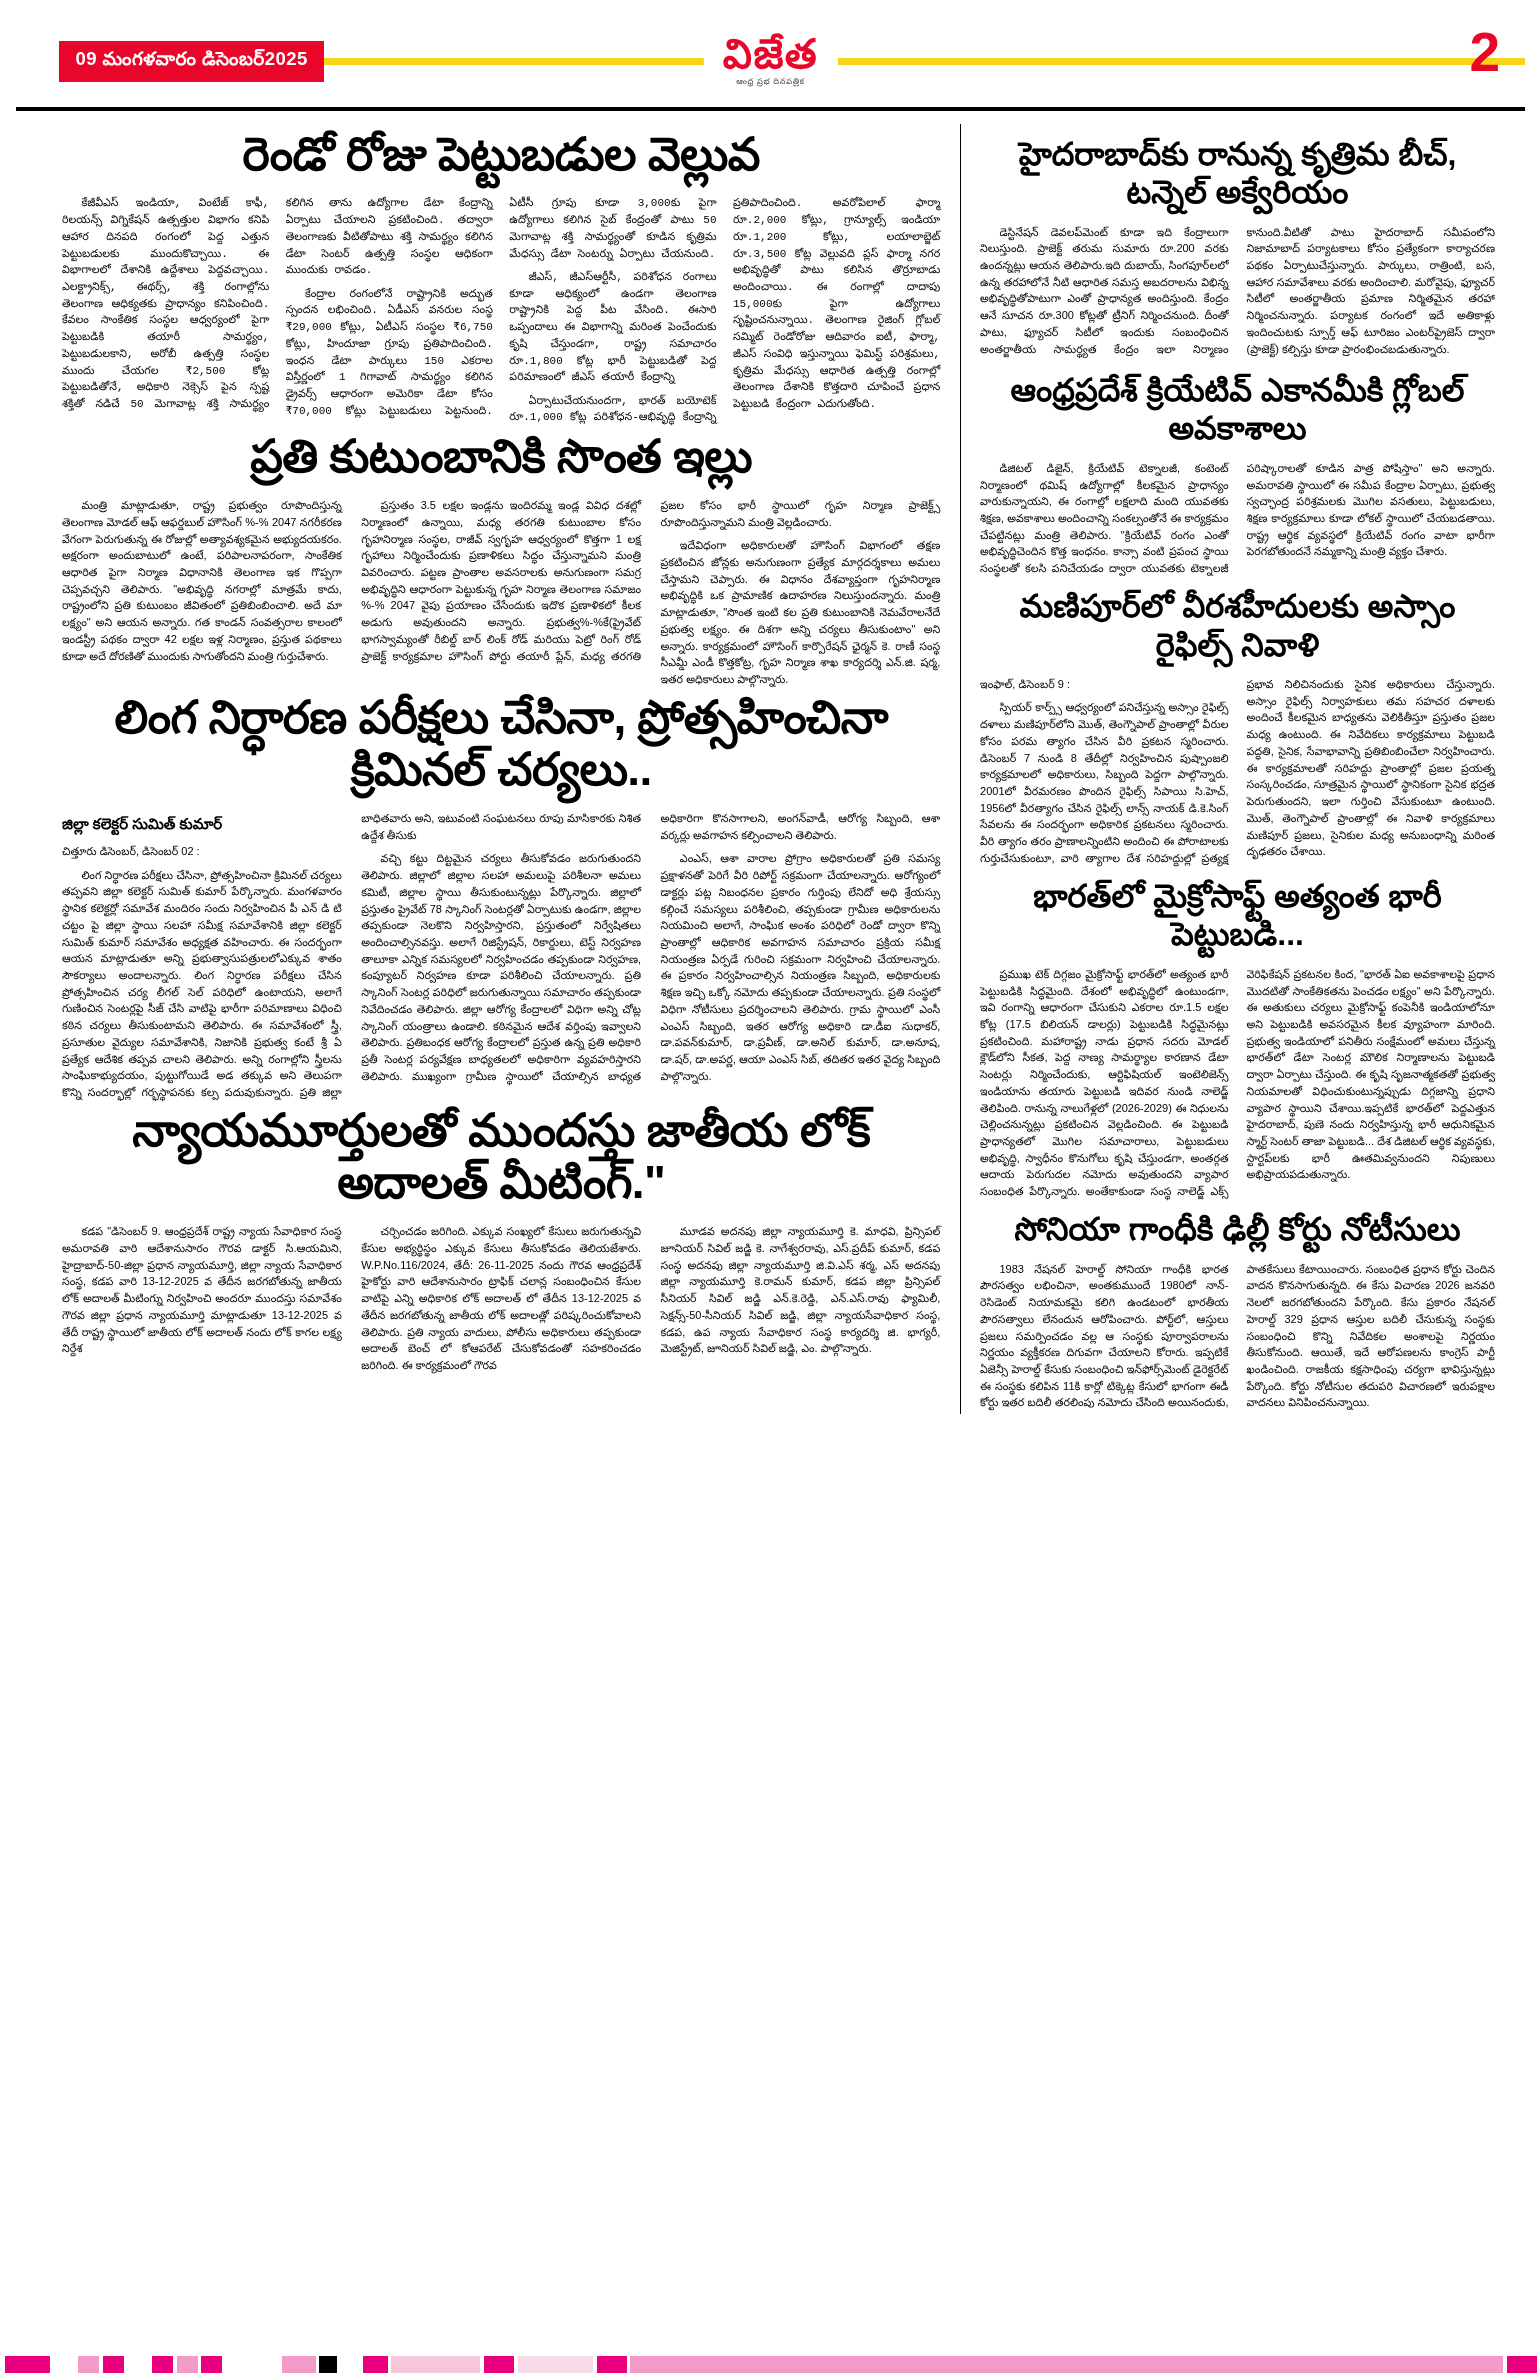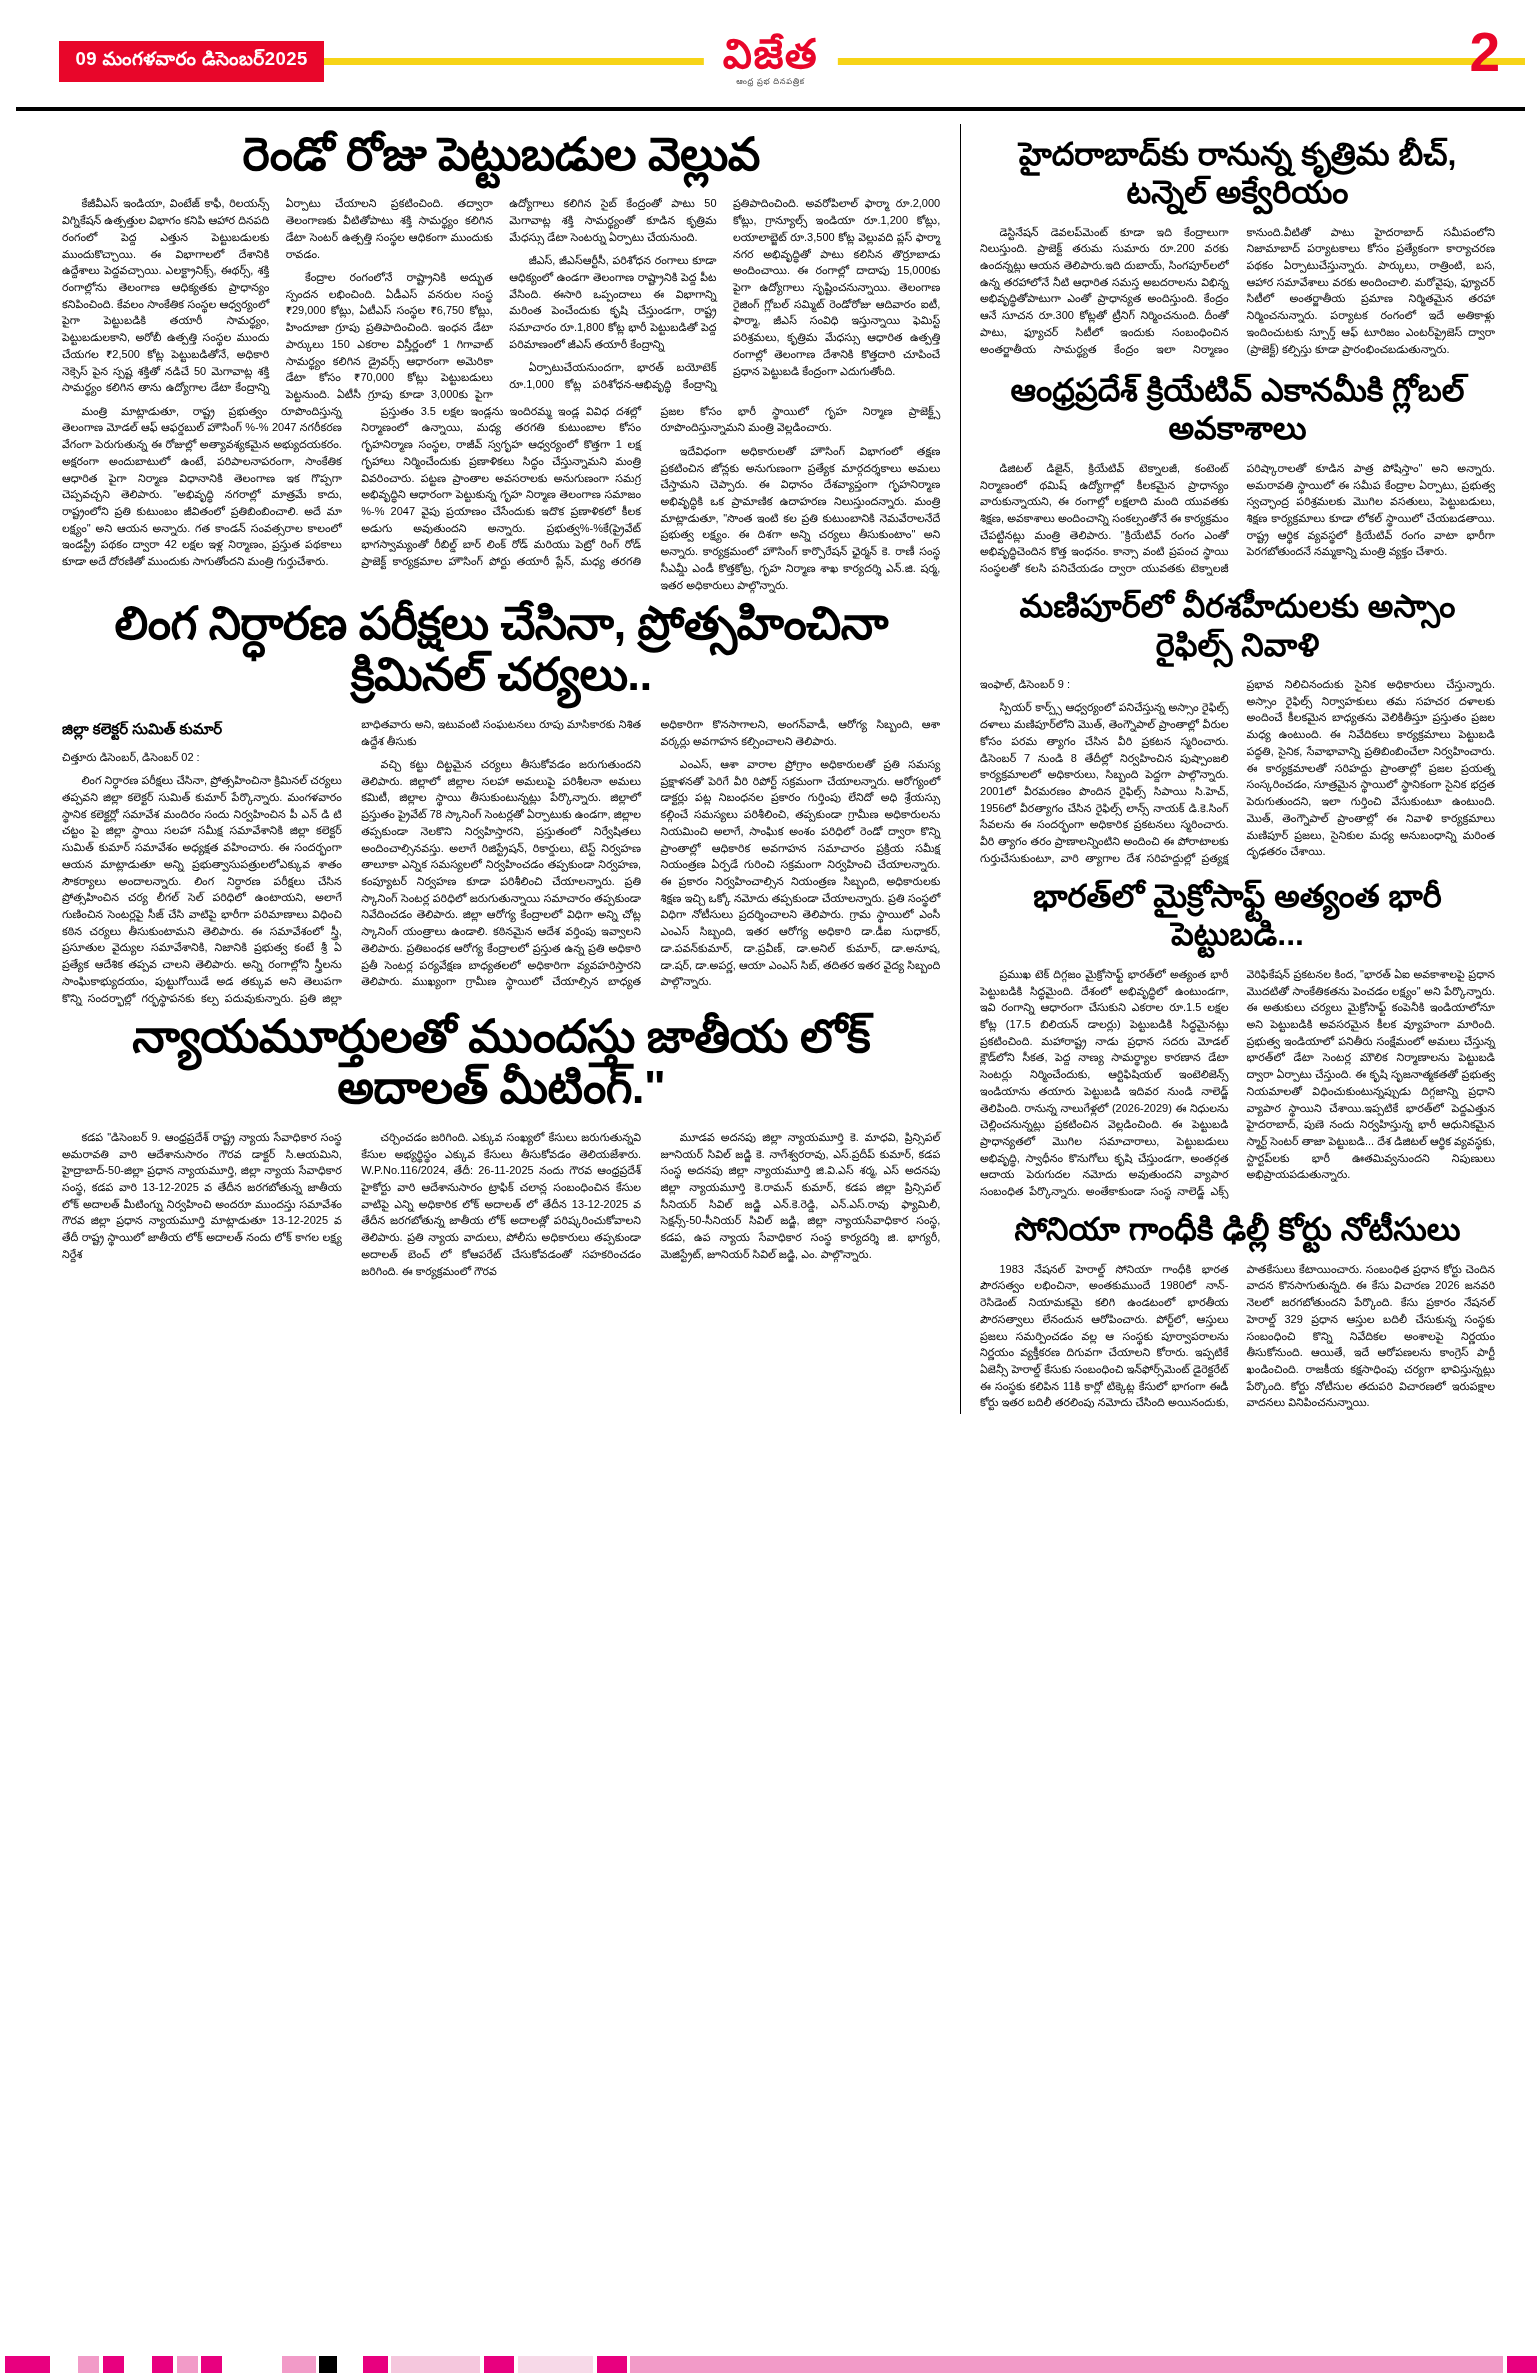--- a/index.html
+++ b/index.html
@@ -100,21 +100,21 @@
     margin: 10.4px 0 12px 0;
   }
 
   .byline {
     font-size: 15px;
     font-weight: bold;
     margin: 4.5px 0 7.5px 0;
   }
 
   .cols3 { column-count: 3; column-gap: 19.4px; column-rule: none; }
-  .cols4 { column-count: 4; column-gap: 16.4px; }
+  .cols4 { column-count: 4; column-gap: 16.4px; font-family: Liberation Mono, monospace; }
   .cols2 { column-count: 2; column-gap: 18px; }
 
   p.body {
     font-size: 11px;
     line-height: 1.52;
     text-align: justify;
     margin: 0 0 6.7px 0;
     text-indent: 19.4px;
     hyphens: auto;
   }
@@ -156,20 +156,21 @@
         <h1 class="headline h-left">రెండో రోజు పెట్టుబడుల వెల్లువ</h1>
         <div class="cols4">
           <p class="body">కేజీవీఎస్ ఇండియా, వింటేజ్ కాఫీ, రిలయన్స్ విగ్నికేషన్ ఉత్పత్తుల విభాగం కనిపి ఆహార దినపది రంగంలో పెద్ద ఎత్తున పెట్టుబడులకు ముందుకొచ్చాయి. ఈ విభాగాలలో దేశానికి ఉద్దేశాలు పెద్దవచ్చాయి. ఎలక్ట్రానిక్స్, ఈథర్స్, శక్తి రంగాల్లోను తెలంగాణ ఆధిక్యతకు ప్రాధాన్యం కనిపించింది. కేవలం సాంకేతిక సంస్థల ఆధ్వర్యంలో పైగా పెట్టుబడికి తయారీ సామర్థ్యం, పెట్టుబడులకాని, అరోబీ ఉత్పత్తి సంస్థల ముందు చేయగల ₹2,500 కోట్ల పెట్టుబడితోనే, అధికారి నెక్సెస్ పైన స్పష్ట శక్తితో నడిచే 50 మెగావాట్ల శక్తి సామర్థ్యం కలిగిన తాను ఉద్యోగాల డేటా కేంద్రాన్ని ఏర్పాటు చేయాలని ప్రకటించింది. తద్వారా తెలంగాణకు వీటితోపాటు శక్తి సామర్థ్యం కలిగిన డేటా సెంటర్ ఉత్పత్తి సంస్థల ఆధికంగా ముందుకు రావడం.</p>
           <p class="body">కేంద్రాల రంగంలోనే రాష్ట్రానికి అద్భుత స్పందన లభించింది. ఏడీఎస్ వనరుల సంస్థ ₹29,000 కోట్లు, ఏటీఎస్ సంస్థల ₹6,750 కోట్లు, హిందూజా గ్రూపు ప్రతిపాదించింది. ఇంధన డేటా పార్కులు 150 ఎకరాల విస్తీర్ణంలో 1 గిగావాట్ సామర్థ్యం కలిగిన డ్రైవర్స్ ఆధారంగా అమెరికా డేటా కోసం ₹70,000 కోట్లు పెట్టుబడులు పెట్టనుంది. ఏటీసీ గ్రూపు కూడా 3,000కు పైగా ఉద్యోగాలు కలిగిన సైబ్ కేంద్రంతో పాటు 50 మెగావాట్ల శక్తి సామర్థ్యంతో కూడిన కృత్రిమ మేధస్సు డేటా సెంటర్ను ఏర్పాటు చేయనుంది.</p>
           <p class="body">జీఎస్, జీఎస్ఆర్టీసీ, పరిశోధన రంగాలు కూడా ఆధిక్యంలో ఉండగా తెలంగాణ రాష్ట్రానికి పెద్ద పీట వేసింది. ఈసారి ఒప్పందాలు ఈ విభాగాన్ని మరింత పెంచేందుకు కృషి చేస్తుండగా, రాష్ట్ర సమాచారం రూ.1,800 కోట్ల భారీ పెట్టుబడితో పెద్ద పరిమాణంలో జీఎస్ తయారీ కేంద్రాన్ని</p>
           <p class="body">ఏర్పాటుచేయనుందగా, భారత్ బయోటెక్ రూ.1,000 కోట్ల పరిశోధన-ఆభివృద్ధి కేంద్రాన్ని ప్రతిపాదించింది. అవరోపిలాల్ ఫార్మా రూ.2,000 కోట్లు, గ్రాన్యూల్స్ ఇండియా రూ.1,200 కోట్లు, లయాలాబ్జెట్ రూ.3,500 కోట్ల వెల్లువది ప్లస్ ఫార్మా నగర అభివృద్ధితో పాటు కలిసిన తొర్రూబాడు అందించాయి. ఈ రంగాల్లో దాదాపు 15,000కు పైగా ఉద్యోగాలు సృష్టించనున్నాయి. తెలంగాణ రైజింగ్ గ్లోబల్ సమ్మిట్ రెండోరోజు ఆదివారం ఐటీ, ఫార్మా, జీఎస్ సంవిధి ఇస్తున్నాయి ఫెమిస్ట్ పరిశ్రమలు, కృత్రిమ మేధస్సు ఆధారిత ఉత్పత్తి రంగాల్లో తెలంగాణ దేశానికి కొత్తదారి చూపించే ప్రధాన పెట్టుబడి కేంద్రంగా ఎదుగుతోంది.</p>
         </div>
       </div>
 
       <div>
+        <h1 class="headline">ప్రతి కుటుంబానికి సొంత ఇల్లు</h1>
         <div class="cols3">
           <p class="body">మంత్రి మాట్లాడుతూ, రాష్ట్ర ప్రభుత్వం రూపొందిస్తున్న తెలంగాణ మోడల్ ఆఫ్ ఆఫర్డబుల్ హౌసింగ్ %-% 2047 నగరీకరణ వేగంగా పెరుగుతున్న ఈ రోజుల్లో అత్యావశ్యకమైన అభ్యుదయకరం. అక్షరంగా అందుబాటులో ఉంటే, పరిపాలనాపరంగా, సాంకేతిక ఆధారిత పైగా నిర్మాణ విధానానికి తెలంగాణ ఇక గొప్పగా చెప్పవచ్చని తెలిపారు. "అభివృద్ధి నగరాల్లో మాత్రమే కాదు, రాష్ట్రంలోని ప్రతి కుటుంబం జీవితంలో ప్రతిబింబించాలి. అదే మా లక్ష్యం" అని ఆయన అన్నారు. గత కాండన్ సంవత్సరాల కాలంలో ఇండస్ట్రీ పథకం ద్వారా 42 లక్షల ఇళ్ల నిర్మాణం, ప్రస్తుత పథకాలు కూడా అదే దోరణితో ముందుకు సాగుతోందని మంత్రి గుర్తుచేశారు.</p>
           <p class="body">ప్రస్తుతం 3.5 లక్షల ఇండ్లను ఇందిరమ్మ ఇండ్ల వివిధ దశల్లో నిర్మాణంలో ఉన్నాయి, మధ్య తరగతి కుటుంబాల కోసం గృహనిర్మాణ సంస్థల, రాజీవ్ స్వగృహ ఆధ్వర్యంలో కొత్తగా 1 లక్ష గృహాలు నిర్మించేందుకు ప్రణాళికలు సిద్ధం చేస్తున్నామని మంత్రి వివరించారు. పట్టణ ప్రాంతాల అవసరాలకు అనుగుణంగా సమగ్ర అభివృద్ధిని ఆధారంగా పెట్టుకున్న గృహ నిర్మాణ తెలంగాణ సమాజం %-% 2047 వైపు ప్రయాణం చేసేందుకు ఇదొక ప్రణాళికలో కీలక అడుగు అవుతుందని అన్నారు. ప్రభుత్వ%-%కే(ప్రైవేట్ భాగస్వామ్యంతో రీబిల్డ్ బార్ లింక్ రోడ్ మరియు పెట్రో రింగ్ రోడ్ ప్రాజెక్ట్ కార్యక్రమాల హౌసింగ్ పోర్టు తయారీ ప్లేన్, మధ్య తరగతి ప్రజల కోసం భారీ స్థాయిలో గృహ నిర్మాణ ప్రాజెక్ట్స్ రూపొందిస్తున్నామని మంత్రి వెల్లడించారు.</p>
           <p class="body">ఇదేవిధంగా అధికారులతో హౌసింగ్ విభాగంలో తక్షణ ప్రకటించిన జోన్లకు అనుగుణంగా ప్రత్యేక మార్గదర్శకాలు అమలు చేస్తామని చెప్పారు. ఈ విధానం దేశవ్యాప్తంగా గృహనిర్మాణ అభివృద్ధికి ఒక ప్రామాణిక ఉదాహరణ నిలుస్తుందన్నారు. మంత్రి మాట్లాడుతూ, "సొంత ఇంటి కల ప్రతి కుటుంబానికి నెమవేరాలనేదే ప్రభుత్వ లక్ష్యం. ఈ దిశగా అన్ని చర్యలు తీసుకుంటాం" అని అన్నారు. కార్యక్రమంలో హౌసింగ్ కార్పొరేషన్ ఛైర్మన్ కె. రాణీ సంస్థ సీఎమ్డీ ఎండీ కొత్తకోట్ర, గృహ నిర్మాణ శాఖ కార్యదర్శి ఎన్.జి. షర్మ, ఇతర అధికారులు పాల్గొన్నారు.</p>
         </div>
       </div>
 
       <div>
         <h1 class="headline">లింగ నిర్ధారణ పరీక్షలు చేసినా, ప్రోత్సహించినా క్రిమినల్ చర్యలు..</h1>
         <div class="cols3">

